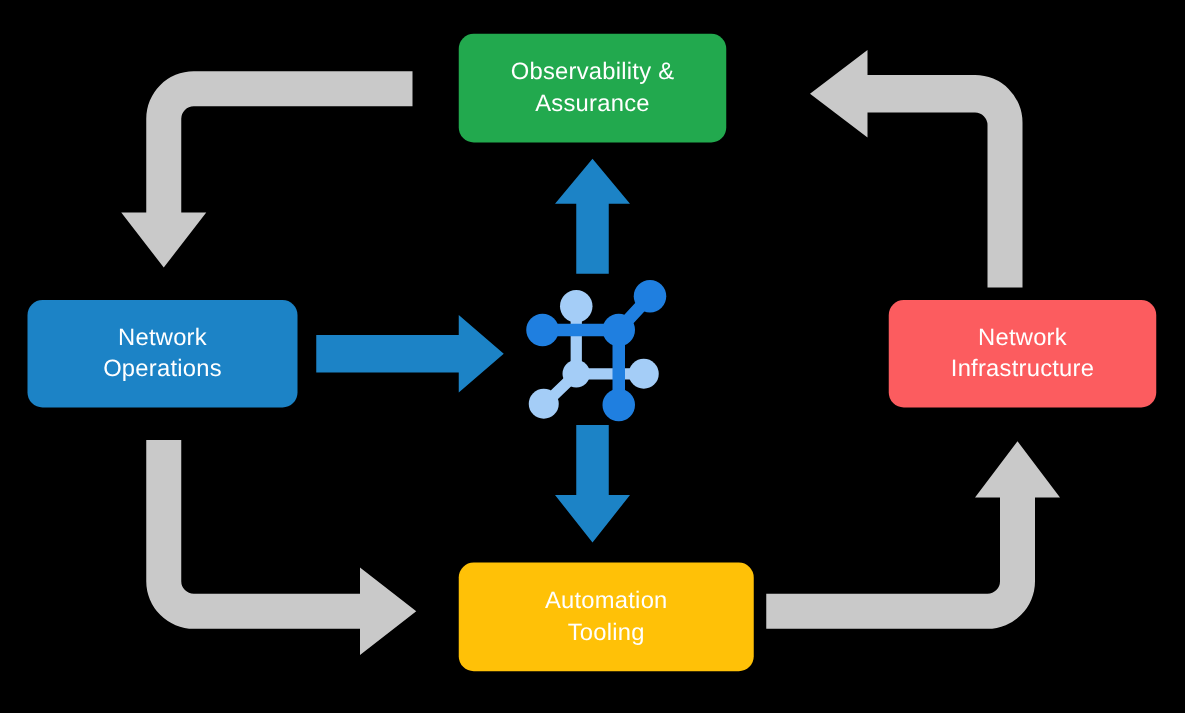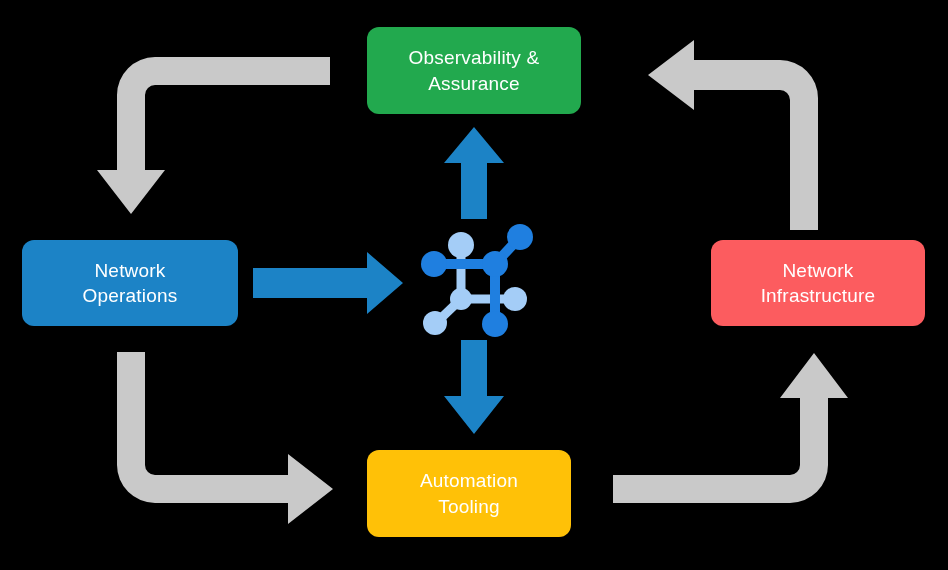--- a/index.html
+++ b/index.html
@@ -44,21 +44,21 @@
   }
   #box-operations {
     left: 22px; top: 240px; width: 216px; height: 86px;
     background: #1c83c6;
   }
   #box-infrastructure {
     left: 711px; top: 240px; width: 214px; height: 86px;
     background: #fc5c5f;
   }
   #box-automation {
-    left: 367px; top: 450px; width: 204px; height: 87px;
+    left: 367px; top: 450px; width: 236px; height: 87px;
     background: #ffc107;
   }
   .box-label {
     display: block;
     white-space: pre-line;
   }
 </style>
 </head>
 <body>
 

